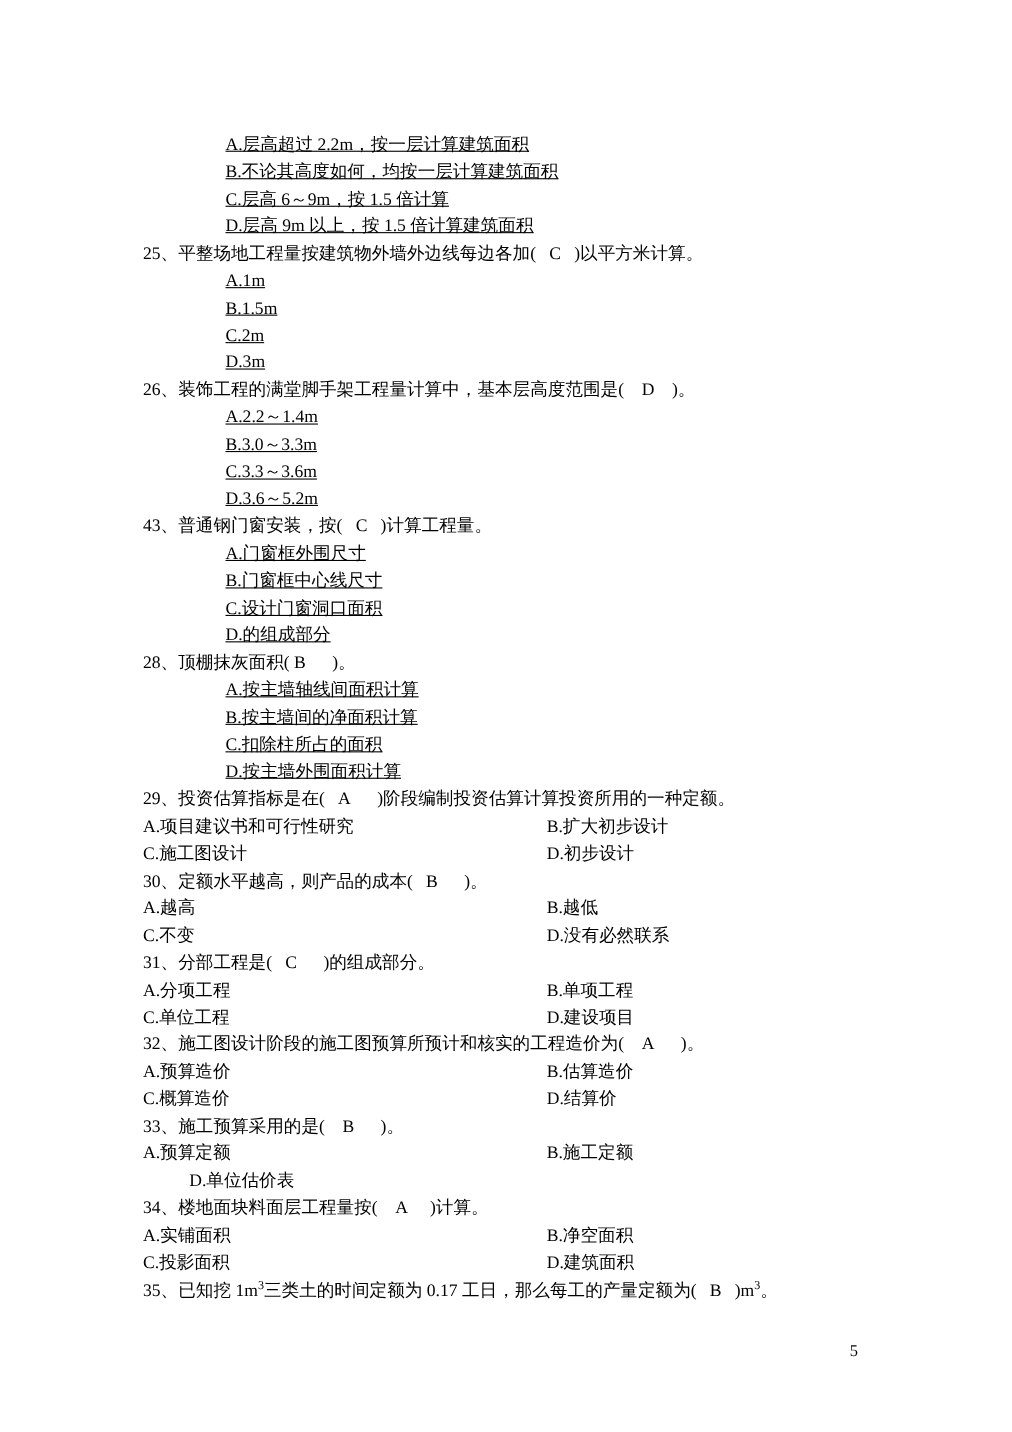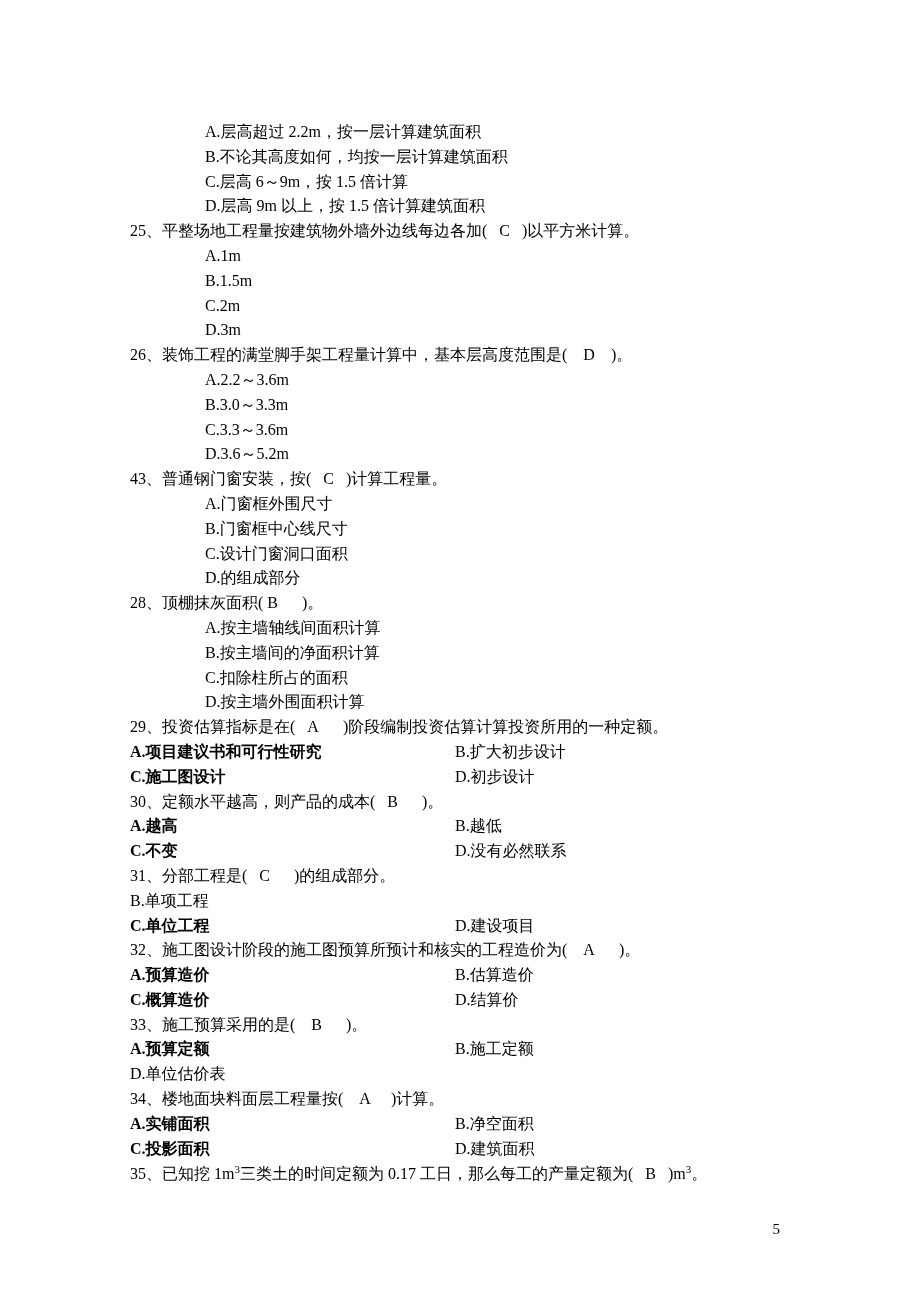--- a/index.html
+++ b/index.html
@@ -12,30 +12,31 @@
       margin: 0;
       padding: 120px 130px 60px 130px;
       box-sizing: border-box;
     }
     .q-line {
       margin: 0;
       white-space: nowrap;
     }
     .opt-indent {
       padding-left: 75px;
+      text-decoration: underline;
     }
     .two-col {
       display: flex;
     }
     .two-col .col-a {
       width: 325px;
-      font-weight: bold;
     }
     .two-col .col-b {
       flex: 1;
+      margin-left: 42px;
     }
     .page-num {
       text-align: right;
       margin-top: 30px;
       font-size: 15px;
       padding-right: 10px;
     }
     .ans {
       font-family: "Times New Roman", serif;
     }
@@ -56,21 +57,21 @@
   <span>25、平整场地工程量按建筑物外墙外边线每边各加(</span>&nbsp;&nbsp;&nbsp;<span class="ans">C</span>&nbsp;&nbsp;&nbsp;<span>)以平方米计算。</span>
 </p>
 <p class="q-line opt-indent">A.1m</p>
 <p class="q-line opt-indent">B.1.5m</p>
 <p class="q-line opt-indent">C.2m</p>
 <p class="q-line opt-indent">D.3m</p>
 
 <p class="q-line">
   <span>26、装饰工程的满堂脚手架工程量计算中，基本层高度范围是(</span>&nbsp;&nbsp;&nbsp;&nbsp;<span class="ans">D</span>&nbsp;&nbsp;&nbsp;&nbsp;<span>)。</span>
 </p>
-<p class="q-line opt-indent">A.2.2～3.6m</p>
+<p class="q-line opt-indent">A.2.2～1.4m</p>
 <p class="q-line opt-indent">B.3.0～3.3m</p>
 <p class="q-line opt-indent">C.3.3～3.6m</p>
 <p class="q-line opt-indent">D.3.6～5.2m</p>
 
 <p class="q-line">
   <span>43、普通钢门窗安装，按(</span>&nbsp;&nbsp;&nbsp;<span class="ans">C</span>&nbsp;&nbsp;&nbsp;<span>)计算工程量。</span>
 </p>
 <p class="q-line opt-indent">A.门窗框外围尺寸</p>
 <p class="q-line opt-indent">B.门窗框中心线尺寸</p>
 <p class="q-line opt-indent">C.设计门窗洞口面积</p>
@@ -105,20 +106,21 @@
 </div>
 <div class="two-col q-line">
   <span class="col-a">C.不变</span>
   <span class="col-b">D.没有必然联系</span>
 </div>
 
 <p class="q-line">
   <span>31、分部工程是(</span>&nbsp;&nbsp;&nbsp;<span class="ans">C</span>&nbsp;&nbsp;&nbsp;&nbsp;&nbsp;&nbsp;<span>)的组成部分。</span>
 </p>
 <div class="two-col q-line">
+  <span class="col-a">A.分项工程</span>
   <span class="col-b">B.单项工程</span>
 </div>
 <div class="two-col q-line">
   <span class="col-a">C.单位工程</span>
   <span class="col-b">D.建设项目</span>
 </div>
 
 <p class="q-line">
   <span>32、施工图设计阶段的施工图预算所预计和核实的工程造价为(</span>&nbsp;&nbsp;&nbsp;&nbsp;<span class="ans">A</span>&nbsp;&nbsp;&nbsp;&nbsp;&nbsp;&nbsp;<span>)。</span>
 </p>

